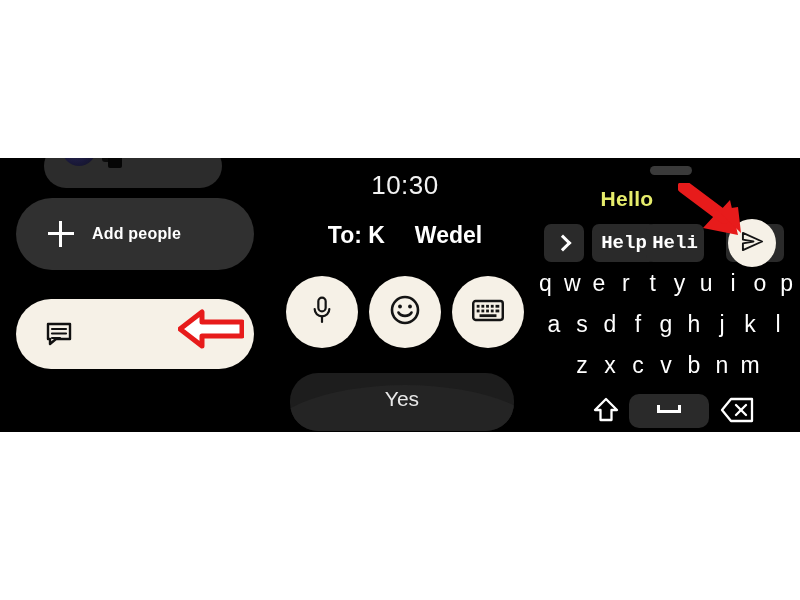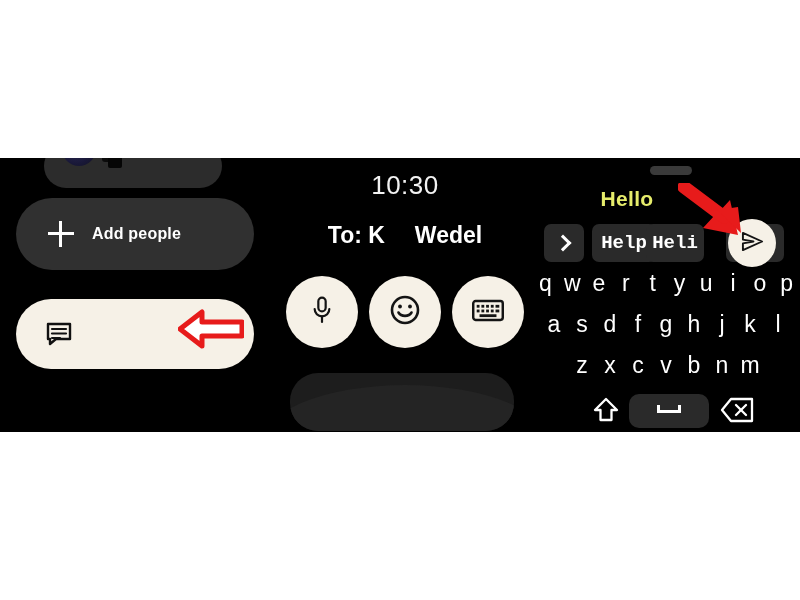--- a/index.html
+++ b/index.html
@@ -230,20 +230,21 @@
               <rect x="20" y="11" width="3" height="3" fill="#141414"></rect>
               <rect x="25" y="11" width="4" height="3" fill="#141414"></rect>
               <rect x="8" y="16" width="18" height="3" fill="#141414"></rect>
             </svg>
           </span>
         </div>
       </div>
 
       <div id="yes-button">
         <div class="curve"></div>
+        <div class="lbl">Yes</div>
       </div>
     </div>
 
     <div id="right-panel">
 
       <div id="drag-handle"></div>
 
       <div id="composed-text">Hello</div>
 
       <div id="suggest-row">

